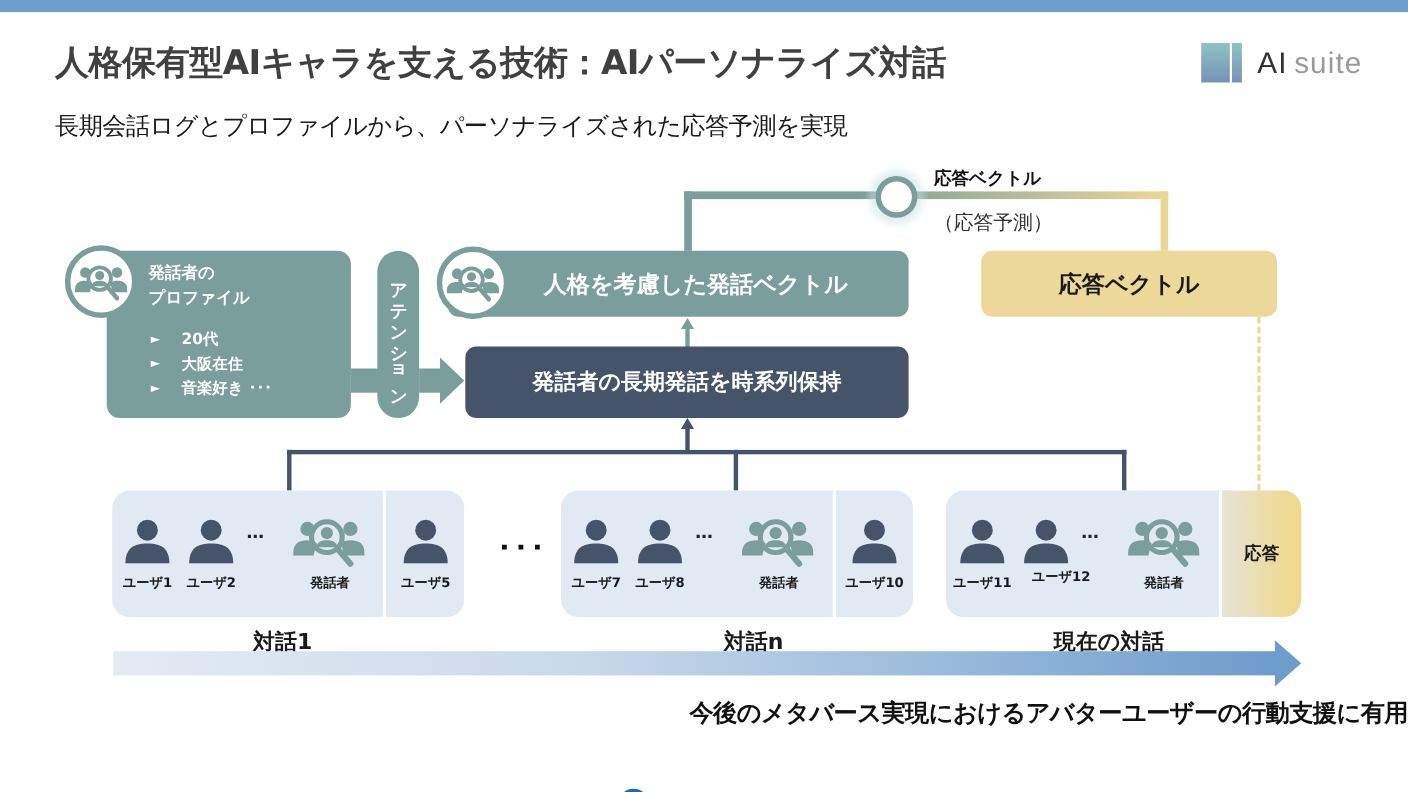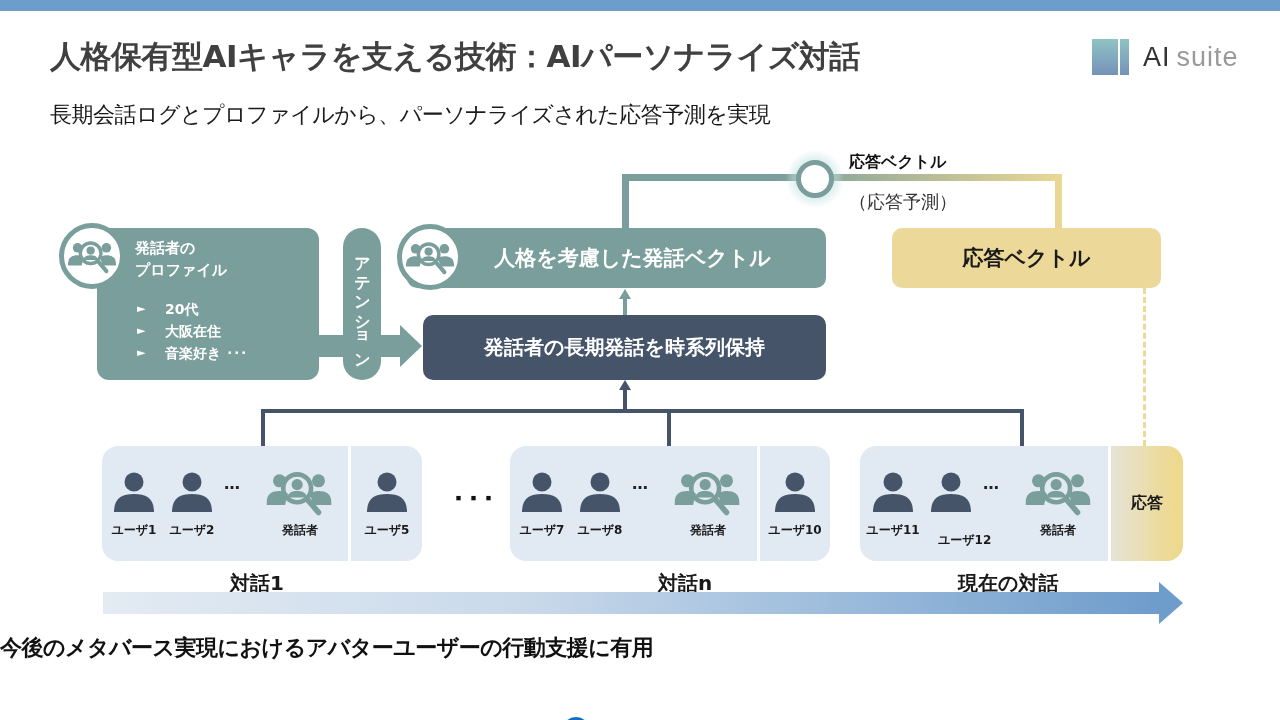--- a/index.html
+++ b/index.html
@@ -71,21 +71,21 @@
   .big-dots { left: 452px; top: 484px; font-size: 26px; font-weight: bold; letter-spacing: 2px; color: #111; }
 
   .response-cell { left: 1111px; top: 446px; width: 72px; height: 115px; border-radius: 0 16px 16px 0; background: linear-gradient(90deg, #e4e3d8 0%, #ecdca4 60%, #efd88a 100%); display: flex; align-items: center; justify-content: center; font-size: 16px; font-weight: bold; color: #1a1a1a; }
 
   .dlg-name { font-size: 20px; font-weight: bold; color: #1a1a1a; white-space: nowrap; }
 
   
   .timeline { left: 103px; top: 592px; width: 1058px; height: 22px; background: linear-gradient(90deg, #e3ebf3 0%, #c9d9ea 40%, #94b6d9 75%, #6e9ccb 100%); }
   .timeline-head { left: 1159px; top: 582px; width: 0; height: 0; border-top: 21px solid transparent; border-bottom: 21px solid transparent; border-left: 24px solid #6e9ccb; }
 
-  .conclusion { left: 0; top: 633px; width: 1280px; text-align: left; font-size: 22px; font-weight: bold; color: #111; letter-spacing: -0.5px; }
+  .conclusion { left: 0; top: 633px; width: 1280px; text-align: right; font-size: 22px; font-weight: bold; color: #111; letter-spacing: -0.5px; }
 
   .ntt-logo { left: 562px; top: 717px; display: flex; align-items: center; }
   .ntt-mark { width: 28px; height: 28px; border-radius: 50%; border: 4px solid #0a6fc2; display: flex; align-items: center; justify-content: center; }
   .ntt-mark .inner { width: 10px; height: 14px; border-radius: 50%; border: 3px solid #0a6fc2; }
   .ntt-text { margin-left: 8px; font-size: 18px; font-weight: bold; color: #111; letter-spacing: -0.5px; }
 </style>
 </head>
 <body>
 
 <svg width="0" height="0" style="position:absolute">
@@ -233,21 +233,21 @@
     <use href="#person"></use>
   </svg>
 <svg class="abs person" style="left:929px; top:470px;">
     <use href="#person"></use>
   </svg>
 <div class="abs dots-small" style="left:983px; top:474px;">…</div>
 <svg class="abs" style="left:1024px; top:466px;" width="68" height="52" viewBox="0 0 70 56">
     <use href="#speaker"></use>
   </svg>
 <div class="abs ulabel" style="left:858px; top:522px;">ユーザ11</div>
-<div class="abs ulabel" style="left:918px; top:532px;padding-left:20px;">ユーザ12</div>
+<div class="abs ulabel" style="left:918px; top:516px;padding-left:20px;">ユーザ12</div>
 <div class="abs ulabel" style="left:1023px; top:522px;">発話者</div>
 <div class="abs dlg-name" style="left:958px; top:570px;">現在の対話</div>
 
 <div class="abs timeline"></div>
 <div class="abs timeline-head"></div>
 
 <div class="abs conclusion">今後のメタバース実現におけるアバターユーザーの行動支援に有用</div>
 
 <div class="abs ntt-logo">
   <div class="ntt-mark">

